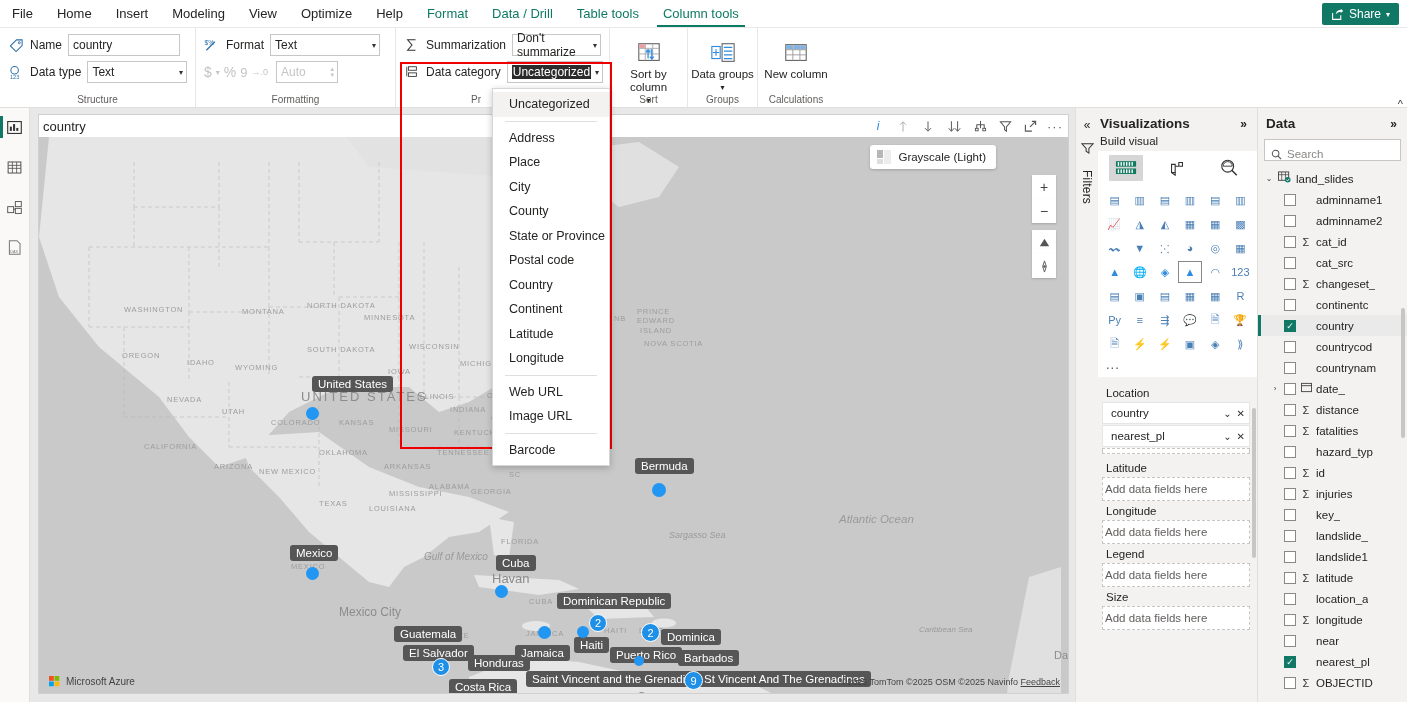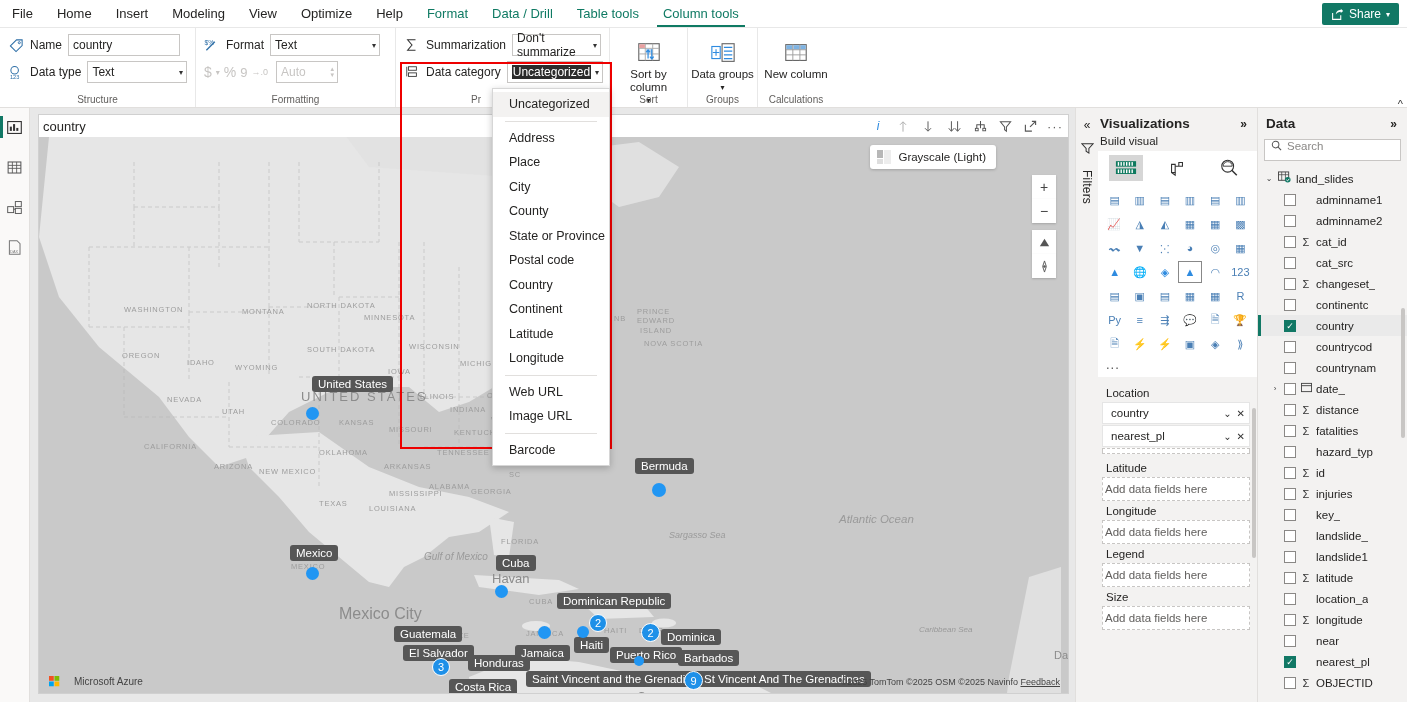--- a/index.html
+++ b/index.html
@@ -123,21 +123,21 @@
     height:24px; display:flex; align-items:center; gap:7px; padding:0 10px 0 7px;
     font-size:11.5px; box-shadow:0 1px 3px rgba(0,0,0,.2); z-index:30; cursor:pointer;
   }
   .map-ctrl-stack { position:absolute; right:12px; top:38px; z-index:30; }
   .mc {
     width:24px; height:24px; background:#fff; display:flex; align-items:center;
     justify-content:center; font-size:14px; color:#444; cursor:pointer;
     box-shadow:0 1px 2px rgba(0,0,0,.18);
   }
   .mc.gap { margin-top:7px; }
-  .azure-logo { position:absolute; left:10px; bottom:6px; display:flex; align-items:center; gap:14px;
+  .azure-logo { position:absolute; left:10px; bottom:6px; display:flex; align-items:center; gap:6px;
                 font-size:10px; color:#444; z-index:30;text-align:center;}
   .attrib { position:absolute; right:8px; bottom:6px; font-size:9px; color:#444; z-index:30; }
   .attrib u { cursor:pointer; }
   
   .vizpane { width:182px; background:#f3f2f1; border-left:1px solid #e1dfdd;
              display:flex; position:relative;}
   .collapse-col { width:22px; background:#f3f2f1; padding-top:10px;
                   display:flex; flex-direction:column; align-items:center; gap:10px;}
   .filters-vert {
     writing-mode:vertical-rl; font-size:12px; color:#252423; letter-spacing:.2px;
@@ -169,21 +169,21 @@
     display:flex; align-items:center; padding:0 4px 0 8px; font-size:11.5px;
     justify-content:space-between; gap:4px;
   }
   .chip-actions { display:flex; gap:5px; color:#333; font-size:10px; }
   .scroll-thumb { position:absolute; right:0; width:4px; background:#c8c6c4; border-radius:2px;}
   
   .datapane { width:150px; background:#f3f2f1; border-left:1px solid #e1dfdd;
               display:flex; flex-direction:column; overflow:hidden; position:relative;}
   .search-box {
     margin:4px 6px; height:22px; background:#fff; border:1px solid #c8c6c4;
-    display:flex; align-items:flex-start; gap:5px; padding-left:6px; font-size:11.5px; color:#8a8886;
+    display:flex; align-items:flex-end; gap:5px; padding-left:6px; font-size:11.5px; color:#8a8886;
   }
   .tree { flex:1; overflow:hidden; font-size:11.5px; padding-top:3px; position:relative;}
   .tnode { height:21px; display:flex; align-items:center; gap:4px; padding-left:6px; cursor:pointer;}
   .tnode.table-row { font-weight:normal; }
   .tnode.selected { background:#eaeaea; position:relative; }
   .tnode.selected:before { content:""; position:absolute; left:0; top:0; bottom:0; width:3px; background:#117865;}
   .chev { width:10px; font-size:8px; color:#444; display:flex; justify-content:center;}
   .cbox {
     width:12px; height:12px; border:1px solid #8a8886; background:#fff; flex:0 0 12px;
     display:flex; align-items:center; justify-content:center;
@@ -541,21 +541,21 @@
           <div class="state-lbl" style="left: 575px; top: 177px;">NB</div>
           <div class="state-lbl" style="left: 605px; top: 202px;">NOVA SCOTIA</div>
           <div class="state-lbl" style="left: 252px; top: 425px;">MEXICO</div>
           <div class="state-lbl" style="left: 490px; top: 460px;">CUBA</div>
           <div class="state-lbl" style="left: 487px; top: 492px;">JAMAICA</div>
           <div class="state-lbl" style="left: 565px; top: 489px;">HAITI</div>
           <div class="state-lbl" style="left: 600px; top: 489px;">D O R</div>
           <div class="state-lbl" style="left: 412px; top: 542px;">NICARAGUA</div>
           <div class="state-lbl" style="left: 400px; top: 494px;">BELIZE</div>
           <div class="city-lbl" style="left: 262px; top: 252px; font-size: 13px; letter-spacing: 2px;">UNITED STATES</div>
-          <div class="city-lbl" style="left: 300px; top: 468px; font-size: 16px;">Mexico City</div>
+          <div class="city-lbl" style="left: 300px; top: 468px; font-size: 12px;">Mexico City</div>
           <div class="city-lbl" style="left: 453px; top: 434px; font-size: 13px;">Havan</div>
           <div class="city-lbl" style="left: 598px; top: 553px; font-size: 12px;">Caracas</div>
           <div class="city-lbl" style="left: 1015px; top: 512px; font-size: 11px;">Dakar</div>
           <div class="bub" style="left: 267px; top: 270px; width: 13px; height: 13px;"></div>
           <div class="bub" style="left: 267px; top: 430px; width: 13px; height: 13px;"></div>
           <div class="bub" style="left: 613px; top: 346px; width: 14px; height: 14px;"></div>
           <div class="bub" style="left: 456px; top: 448px; width: 13px; height: 13px;"></div>
           <div class="bub" style="left: 499px; top: 489px; width: 13px; height: 13px;"></div>
           <div class="bub" style="left: 538px; top: 489px; width: 12px; height: 12px;"></div>
           <div class="bub" style="left: 595px; top: 519px; width: 10px; height: 10px;"></div>

